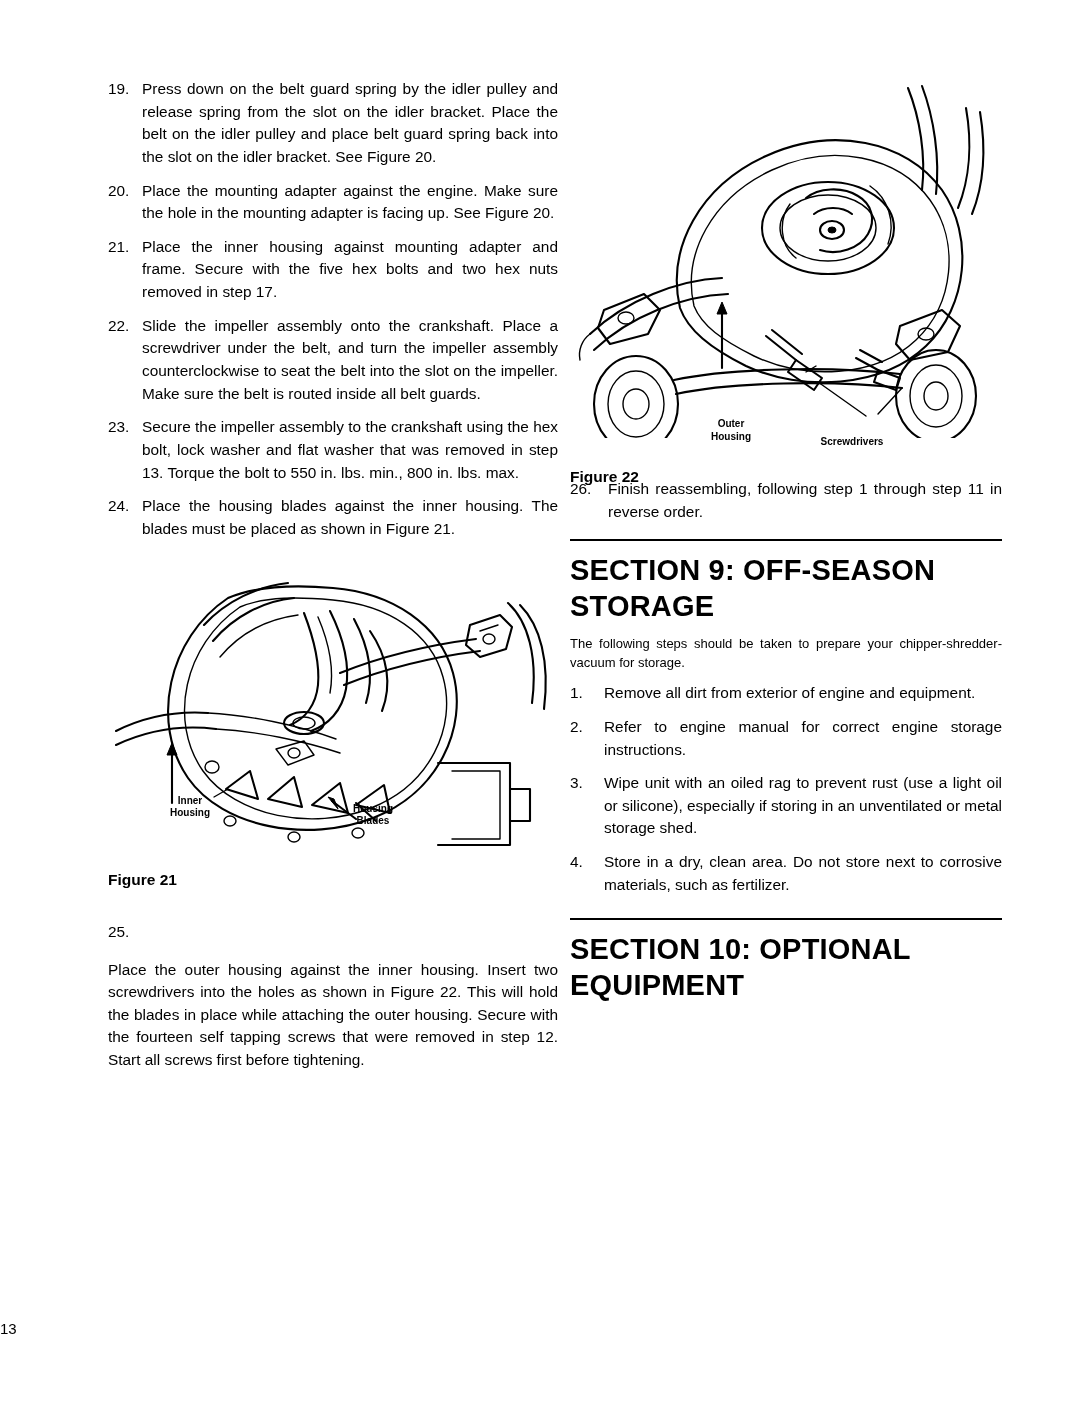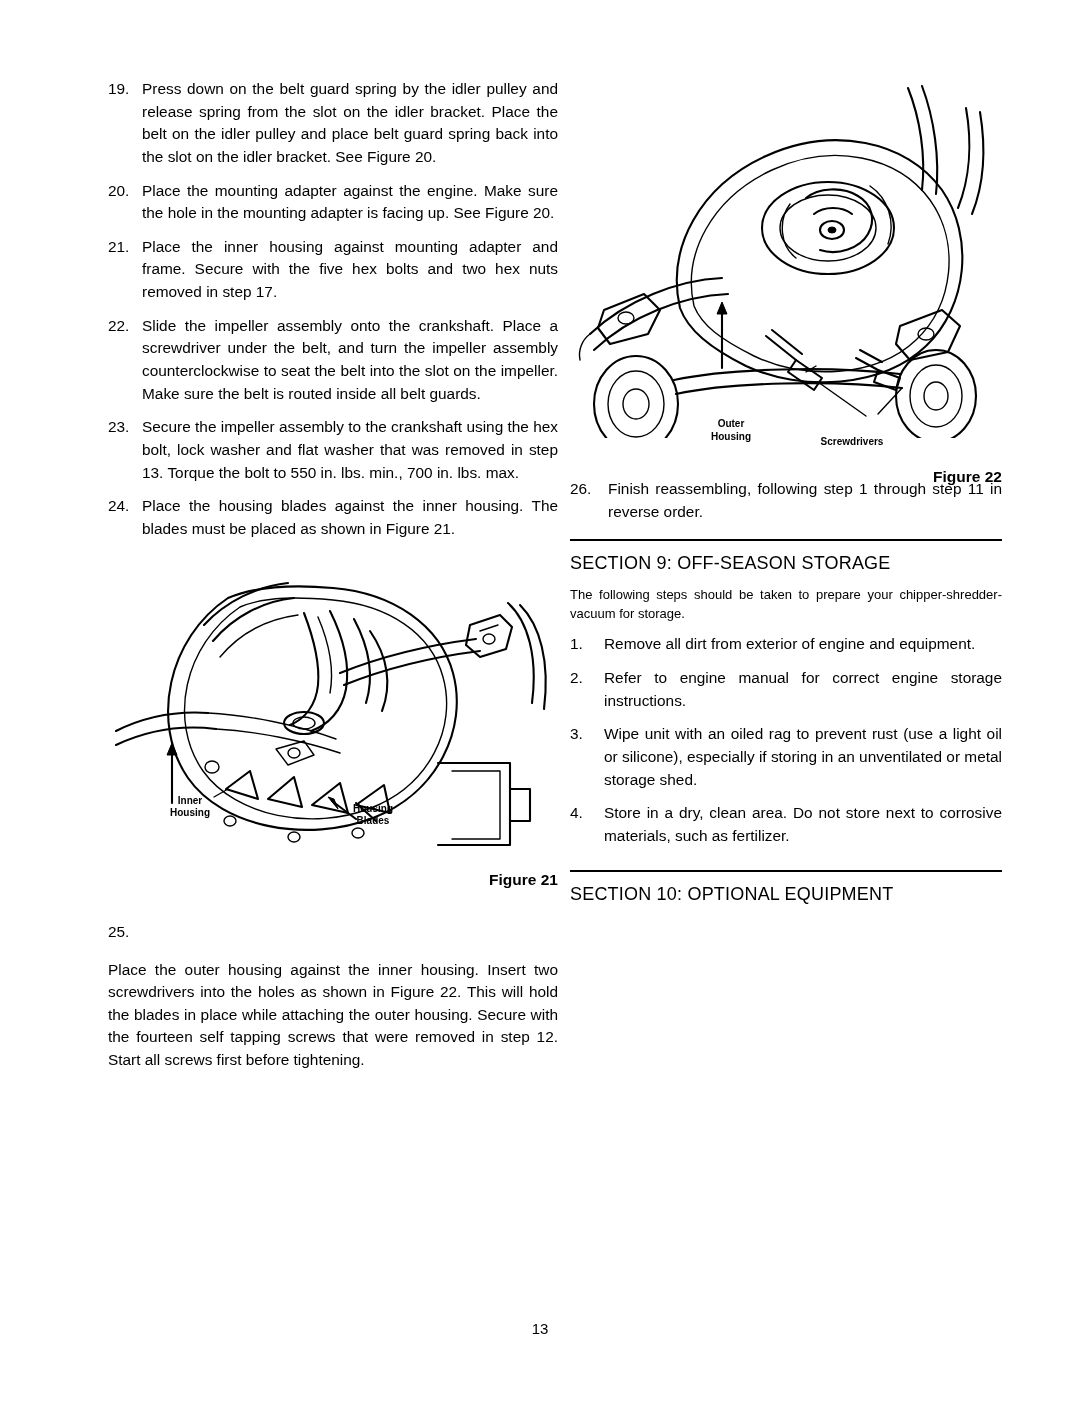--- a/index.html
+++ b/index.html
@@ -46,39 +46,39 @@
     box-sizing: border-box;
   }
   .step .txt {
     flex: 1 1 auto;
     text-align: justify;
     hyphens: none;
   }
   .step.wide .num { width: 38px; flex: 0 0 38px; }
 
   h2.section-title {
-    font-size: 18px;
-    font-weight: normal;
+    font-size: 29px;
+    font-weight: bold;
     line-height: 1.22;
     margin: 0 0 10px 0;
     letter-spacing: 0.2px;
   }
   .rule {
     border-top: 2px solid #000;
     margin: 16px 0 12px 0;
   }
   p.body {
     font-size: 13px;
     line-height: 1.47;
     text-align: justify;
     margin: 0 0 10px 0;
   }
 
   .fig-caption {
-    text-align: right;
+    text-align: left;
     font-weight: bold;
     font-size: 15.5px;
     margin-top: 6px;
   }
   .fig-label {
     position: absolute;
     font-weight: bold;
     font-size: 10px;
     text-align: center;
     line-height: 1.25;
@@ -86,21 +86,21 @@
 
   .figure-box {
     position: relative;
   }
 
   .page-number {
     position: absolute;
     left: 0;
     right: 0;
     top: 1320px;
-    text-align: center;
+    text-align: left;
     font-size: 15px;
   }
 
   svg { display: block; }
   .ln { fill: none; stroke: #000; stroke-width: 2.1; stroke-linecap: round; stroke-linejoin: round; }
   .ln-thin { fill: none; stroke: #000; stroke-width: 1.4; stroke-linecap: round; stroke-linejoin: round; }
   .fillblk { fill: #000; stroke: #000; stroke-width: 1; }
 </style>
 </head>
 <body>
@@ -120,21 +120,21 @@
     <div class="step">
       <div class="num">21.</div>
       <div class="txt">Place the inner housing against mounting adapter and frame. Secure with the five hex bolts and two hex nuts removed in step 17.</div>
     </div>
     <div class="step">
       <div class="num">22.</div>
       <div class="txt">Slide the impeller assembly onto the crankshaft. Place a screwdriver under the belt, and turn the impeller assembly counterclockwise to seat the belt into the slot on the impeller. Make sure the belt is routed inside all belt guards.</div>
     </div>
     <div class="step">
       <div class="num">23.</div>
-      <div class="txt">Secure the impeller assembly to the crankshaft using the hex bolt, lock washer and flat washer that was removed in step 13. Torque the bolt to 550 in. lbs. min., 700 in. lbs. max.</div>
+      <div class="txt">Secure the impeller assembly to the crankshaft using the hex bolt, lock washer and flat washer that was removed in step 13. Torque the bolt to 550 in. lbs. min., 800 in. lbs. max.</div>
     </div>
     <div class="step">
       <div class="num">24.</div>
       <div class="txt">Place the housing blades against the inner housing. The blades must be placed as shown in Figure 21.</div>
     </div>
 
     <div class="figure-box" style="height:360px; margin-top:12px;">
       <svg width="450" height="310" viewBox="0 0 450 310">
 
         <path class="ln" d="M120 45 C60 85 42 170 80 225 C115 275 200 290 265 265 C330 240 360 175 345 120 C332 72 285 40 225 35 C190 32 150 32 120 45 Z"></path>

